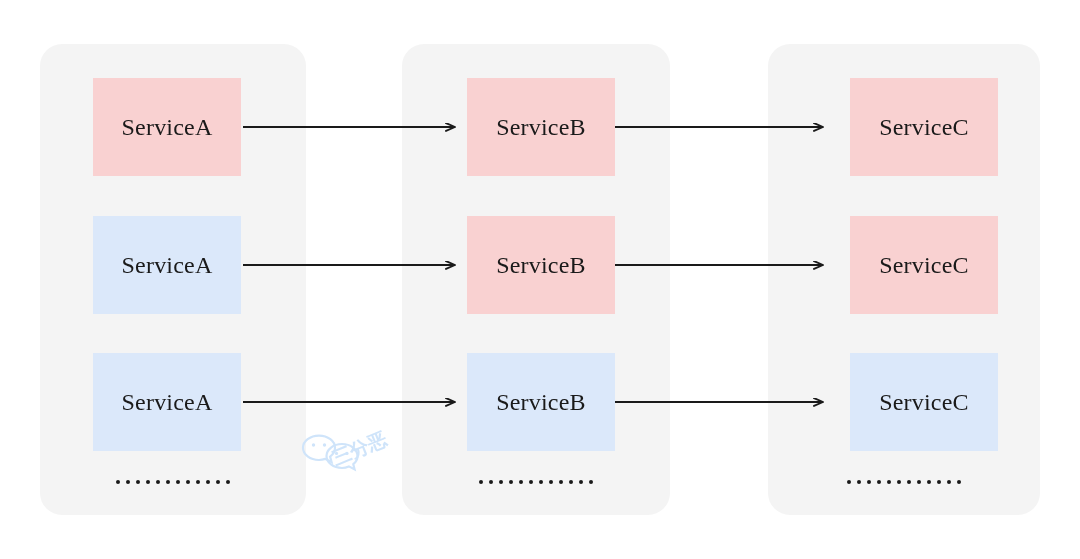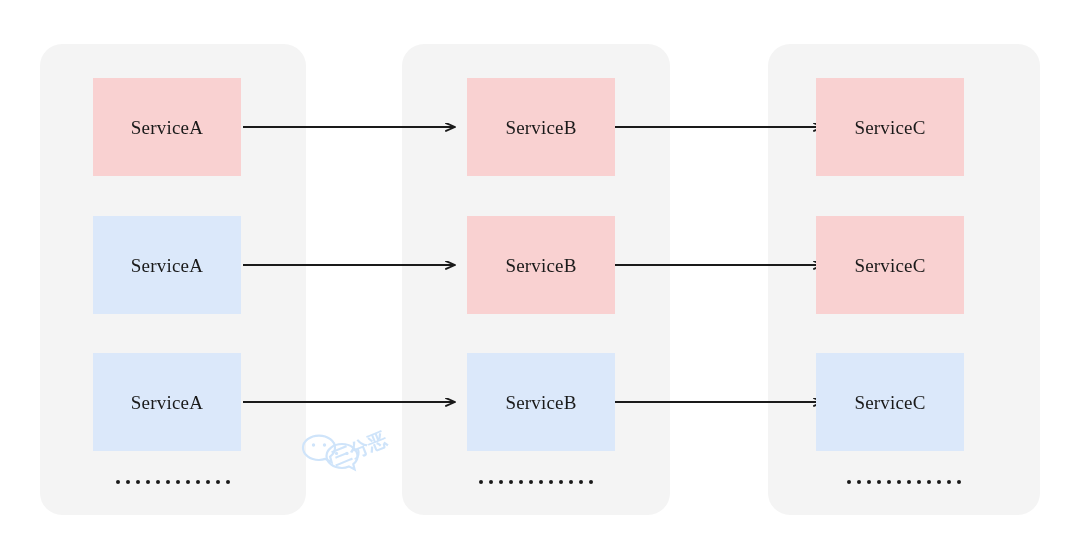--- a/index.html
+++ b/index.html
@@ -36,32 +36,32 @@
   .group-panel.g2 { left: 768px; width: 272px; }
 
   
   .service-box {
     position: absolute;
     width: 148px;
     height: 98px;
     display: flex;
     align-items: center;
     justify-content: center;
-    font-size: 19px;
+    font-size: 24px;
     color: #1a1a1a;
     letter-spacing: 0.2px;
     line-height: 1;
   }
   .service-box.pink { background: #f9d1d1; }
   .service-box.blue { background: #dbe8fa; }
 
   
   .col0 { left: 93px; }
   .col1 { left: 467px; }
-  .col2 { left: 816px; }
+  .col2 { left: 850px; }
   
   .row0 { top: 78px; }
   .row1 { top: 216px; }
   .row2 { top: 353px; }
 
   
   .connectors {
     position: absolute;
     left: 0;
     top: 0;

